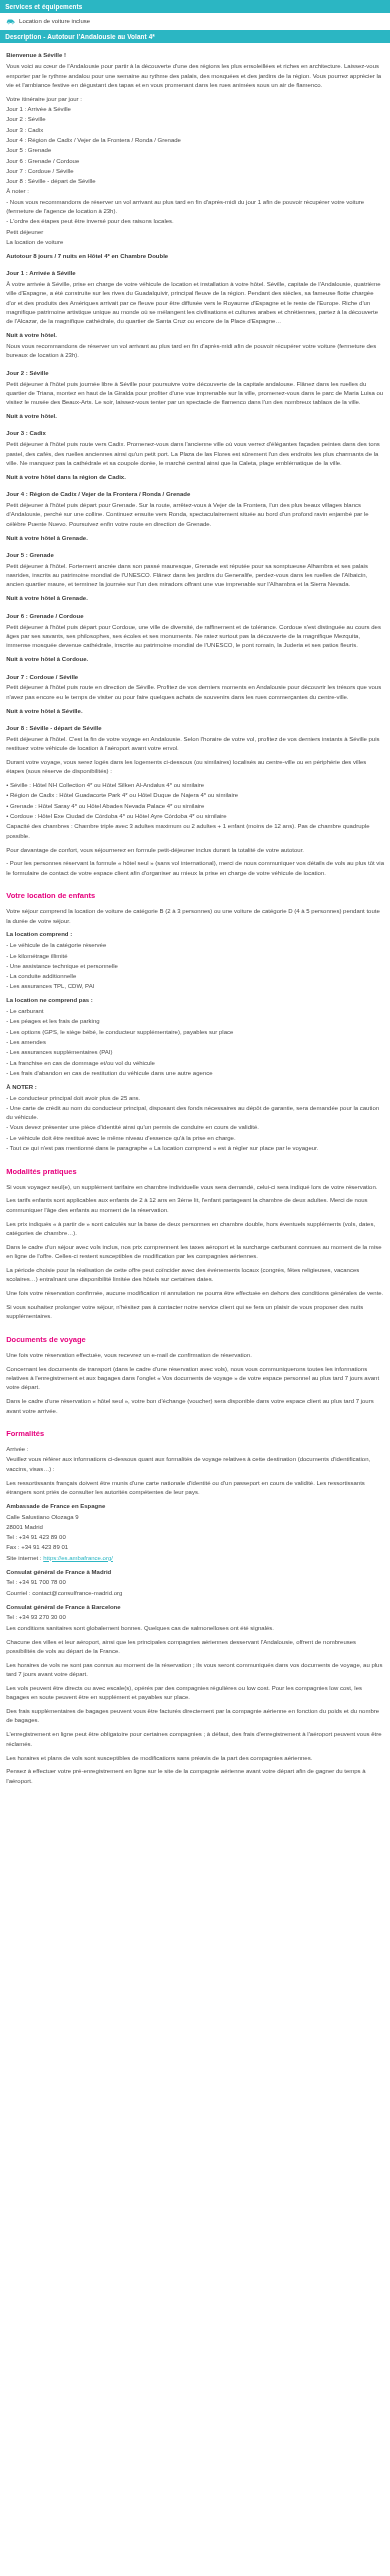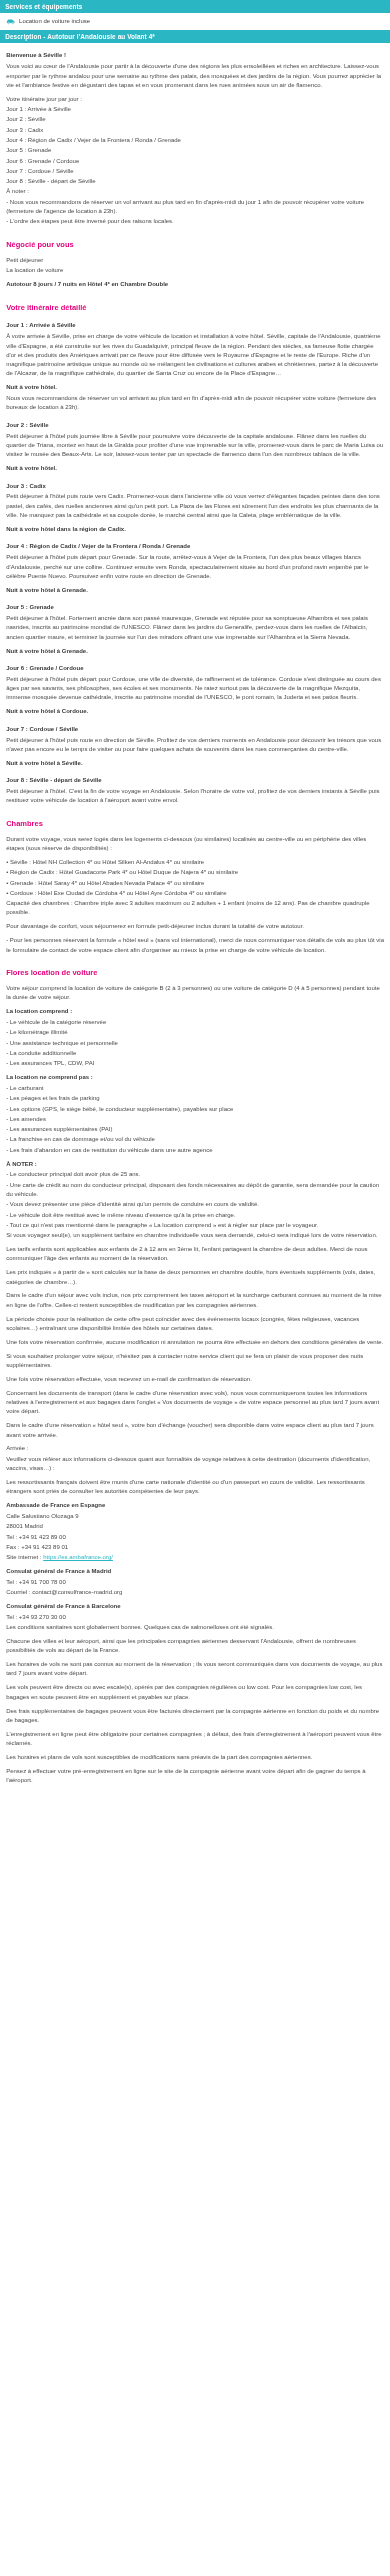--- a/index.html
+++ b/index.html
@@ -100,25 +100,23 @@
       <p class="blk blk-line">Jour 2 : Séville</p>
       <p class="blk blk-line">Jour 3 : Cadix</p>
       <p class="blk blk-line">Jour 4 : Région de Cadix / Vejer de la Frontera / Ronda / Grenade</p>
       <p class="blk blk-line">Jour 5 : Grenade</p>
       <p class="blk blk-line">Jour 6 : Grenade / Cordoue</p>
       <p class="blk blk-line">Jour 7 : Cordoue / Séville</p>
       <p class="blk blk-line">Jour 8 : Séville - départ de Séville</p>
       <p class="blk blk-line">À noter :</p>
       <p class="blk blk-line">- Nous vous recommandons de réserver un vol arrivant au plus tard en fin d'après-midi du jour 1 afin de pouvoir récupérer votre voiture (fermeture de l'agence de location à 23h).</p>
       <p class="blk blk-line">- L'ordre des étapes peut être inversé pour des raisons locales.</p>
-      <h2 class="pink-heading">Négocié pour vous</h2>
       <p class="blk blk-line">Petit déjeuner</p>
       <p class="blk blk-line">La location de voiture</p>
       <p class="blk blk-bold">Autotour 8 jours / 7 nuits en Hôtel 4* en Chambre Double</p>
-      <h2 class="pink-heading">Votre itinéraire détaillé</h2>
       <p class="blk blk-day">Jour 1 : Arrivée à Séville</p>
       <p class="blk blk-normal">À votre arrivée à Séville, prise en charge de votre véhicule de location et installation à votre hôtel. Séville, capitale de l'Andalousie, quatrième ville d'Espagne, a été construite sur les rives du Guadalquivir, principal fleuve de la région. Pendant des siècles, sa fameuse flotte chargée d'or et des produits des Amériques arrivait par ce fleuve pour être diffusée vers le Royaume d'Espagne et le reste de l'Europe. Riche d'un magnifique patrimoine artistique unique au monde où se mélangent les civilisations et cultures arabes et chrétiennes, partez à la découverte de l'Alcazar, de la magnifique cathédrale, du quartier de Santa Cruz ou encore de la Place d'Espagne…</p>
       <p class="blk blk-bold">Nuit à votre hôtel.</p>
       <p class="blk blk-normal">Nous vous recommandons de réserver un vol arrivant au plus tard en fin d'après-midi afin de pouvoir récupérer votre voiture (fermeture des bureaux de location à 23h).</p>
       <p class="blk blk-day">Jour 2 : Séville</p>
       <p class="blk blk-normal">Petit déjeuner à l'hôtel puis journée libre à Séville pour poursuivre votre découverte de la capitale andalouse. Flânez dans les ruelles du quartier de Triana, montez en haut de la Giralda pour profiter d'une vue imprenable sur la ville, promenez-vous dans le parc de Maria Luisa ou visitez le musée des Beaux-Arts. Le soir, laissez-vous tenter par un spectacle de flamenco dans l'un des nombreux tablaos de la ville.</p>
       <p class="blk blk-bold">Nuit à votre hôtel.</p>
       <p class="blk blk-day">Jour 3 : Cadix</p>
       <p class="blk blk-normal">Petit déjeuner à l'hôtel puis route vers Cadix. Promenez-vous dans l'ancienne ville où vous verrez d'élégantes façades peintes dans des tons pastel, des cafés, des ruelles anciennes ainsi qu'un petit port. La Plaza de las Flores est sûrement l'un des endroits les plus charmants de la ville. Ne manquez pas la cathédrale et sa coupole dorée, le marché central ainsi que la Caleta, plage emblématique de la ville.</p>
       <p class="blk blk-bold">Nuit à votre hôtel dans la région de Cadix.</p>
@@ -129,30 +127,29 @@
       <p class="blk blk-normal">Petit déjeuner à l'hôtel. Fortement ancrée dans son passé mauresque, Grenade est réputée pour sa somptueuse Alhambra et ses palais nasrides, inscrits au patrimoine mondial de l'UNESCO. Flânez dans les jardins du Generalife, perdez-vous dans les ruelles de l'Albaicín, ancien quartier maure, et terminez la journée sur l'un des miradors offrant une vue imprenable sur l'Alhambra et la Sierra Nevada.</p>
       <p class="blk blk-bold">Nuit à votre hôtel à Grenade.</p>
       <p class="blk blk-day">Jour 6 : Grenade / Cordoue</p>
       <p class="blk blk-normal">Petit déjeuner à l'hôtel puis départ pour Cordoue, une ville de diversité, de raffinement et de tolérance. Cordoue s'est distinguée au cours des âges par ses savants, ses philosophes, ses écoles et ses monuments. Ne ratez surtout pas la découverte de la magnifique Mezquita, immense mosquée devenue cathédrale, inscrite au patrimoine mondial de l'UNESCO, le pont romain, la Juderia et ses patios fleuris.</p>
       <p class="blk blk-bold">Nuit à votre hôtel à Cordoue.</p>
       <p class="blk blk-day">Jour 7 : Cordoue / Séville</p>
       <p class="blk blk-normal">Petit déjeuner à l'hôtel puis route en direction de Séville. Profitez de vos derniers moments en Andalousie pour découvrir les trésors que vous n'avez pas encore eu le temps de visiter ou pour faire quelques achats de souvenirs dans les rues commerçantes du centre-ville.</p>
       <p class="blk blk-bold">Nuit à votre hôtel à Séville.</p>
       <p class="blk blk-day">Jour 8 : Séville - départ de Séville</p>
       <p class="blk blk-normal">Petit déjeuner à l'hôtel. C'est la fin de votre voyage en Andalousie. Selon l'horaire de votre vol, profitez de vos derniers instants à Séville puis restituez votre véhicule de location à l'aéroport avant votre envol.</p>
-      <h2 class="pink-heading">Chambres</h2>
       <p class="blk blk-normal">Durant votre voyage, vous serez logés dans les logements ci-dessous (ou similaires) localisés au centre-ville ou en périphérie des villes étapes (sous réserve de disponibilités) :</p>
       <p class="blk blk-bullet">• Séville : Hôtel NH Collection 4* ou Hôtel Silken Al-Andalus 4* ou similaire</p>
       <p class="blk blk-bullet">• Région de Cadix : Hôtel Guadacorte Park 4* ou Hôtel Duque de Najera 4* ou similaire</p>
       <p class="blk blk-bullet">• Grenade : Hôtel Saray 4* ou Hôtel Abades Nevada Palace 4* ou similaire</p>
       <p class="blk blk-bullet">• Cordoue : Hôtel Exe Ciudad de Córdoba 4* ou Hôtel Ayre Córdoba 4* ou similaire</p>
       <p class="blk blk-normal">Capacité des chambres : Chambre triple avec 3 adultes maximum ou 2 adultes + 1 enfant (moins de 12 ans). Pas de chambre quadruple possible.</p>
       <p class="blk blk-normal">Pour davantage de confort, vous séjournerez en formule petit-déjeuner inclus durant la totalité de votre autotour.</p>
       <p class="blk blk-normal">- Pour les personnes réservant la formule « hôtel seul » (sans vol international), merci de nous communiquer vos détails de vols au plus tôt via le formulaire de contact de votre espace client afin d'organiser au mieux la prise en charge de votre véhicule de location.</p>
-      <h2 class="pink-heading">Flores location de voiture</h2>
+      <h2 class="pink-heading">Votre location de enfants</h2>
       <p class="blk blk-normal">Votre séjour comprend la location de voiture de catégorie B (2 à 3 personnes) ou une voiture de catégorie D (4 à 5 personnes) pendant toute la durée de votre séjour.</p>
       <p class="blk blk-bold">La location comprend :</p>
       <p class="blk blk-bullet">- Le véhicule de la catégorie réservée</p>
       <p class="blk blk-bullet">- Le kilométrage illimité</p>
       <p class="blk blk-bullet">- Une assistance technique et personnelle</p>
       <p class="blk blk-bullet">- La conduite additionnelle</p>
       <p class="blk blk-bullet">- Les assurances TPL, CDW, PAI</p>
       <p class="blk blk-bold">La location ne comprend pas :</p>
       <p class="blk blk-bullet">- Le carburant</p>
       <p class="blk blk-bullet">- Les péages et les frais de parking</p>
@@ -160,30 +157,33 @@
       <p class="blk blk-bullet">- Les amendes</p>
       <p class="blk blk-bullet">- Les assurances supplémentaires (PAI)</p>
       <p class="blk blk-bullet">- La franchise en cas de dommage et/ou vol du véhicule</p>
       <p class="blk blk-bullet">- Les frais d'abandon en cas de restitution du véhicule dans une autre agence</p>
       <p class="blk blk-bold">À NOTER :</p>
       <p class="blk blk-bullet">- Le conducteur principal doit avoir plus de 25 ans.</p>
       <p class="blk blk-bullet">- Une carte de crédit au nom du conducteur principal, disposant des fonds nécessaires au dépôt de garantie, sera demandée pour la caution du véhicule.</p>
       <p class="blk blk-bullet">- Vous devez présenter une pièce d'identité ainsi qu'un permis de conduire en cours de validité.</p>
       <p class="blk blk-bullet">- Le véhicule doit être restitué avec le même niveau d'essence qu'à la prise en charge.</p>
       <p class="blk blk-bullet">- Tout ce qui n'est pas mentionné dans le paragraphe « La location comprend » est à régler sur place par le voyageur.</p>
+      <h2 class="pink-heading">Modalités pratiques</h2>
       <p class="blk blk-normal">Si vous voyagez seul(e), un supplément tarifaire en chambre individuelle vous sera demandé, celui-ci sera indiqué lors de votre réservation.</p>
       <p class="blk blk-normal">Les tarifs enfants sont applicables aux enfants de 2 à 12 ans en 3ème lit, l'enfant partageant la chambre de deux adultes. Merci de nous communiquer l'âge des enfants au moment de la réservation.</p>
       <p class="blk blk-normal">Les prix indiqués « à partir de » sont calculés sur la base de deux personnes en chambre double, hors éventuels suppléments (vols, dates, catégories de chambre…).</p>
       <p class="blk blk-normal">Dans le cadre d'un séjour avec vols inclus, nos prix comprennent les taxes aéroport et la surcharge carburant connues au moment de la mise en ligne de l'offre. Celles-ci restent susceptibles de modification par les compagnies aériennes.</p>
       <p class="blk blk-normal">La période choisie pour la réalisation de cette offre peut coïncider avec des événements locaux (congrès, fêtes religieuses, vacances scolaires…) entraînant une disponibilité limitée des hôtels sur certaines dates.</p>
       <p class="blk blk-normal">Une fois votre réservation confirmée, aucune modification ni annulation ne pourra être effectuée en dehors des conditions générales de vente.</p>
       <p class="blk blk-normal">Si vous souhaitez prolonger votre séjour, n'hésitez pas à contacter notre service client qui se fera un plaisir de vous proposer des nuits supplémentaires.</p>
+      <h2 class="pink-heading">Documents de voyage</h2>
       <p class="blk blk-normal">Une fois votre réservation effectuée, vous recevrez un e-mail de confirmation de réservation.</p>
       <p class="blk blk-normal">Concernant les documents de transport (dans le cadre d'une réservation avec vols), nous vous communiquerons toutes les informations relatives à l'enregistrement et aux bagages dans l'onglet « Vos documents de voyage » de votre espace personnel au plus tard 7 jours avant votre départ.</p>
       <p class="blk blk-normal">Dans le cadre d'une réservation « hôtel seul », votre bon d'échange (voucher) sera disponible dans votre espace client au plus tard 7 jours avant votre arrivée.</p>
+      <h2 class="pink-heading">Formalités</h2>
       <p class="blk blk-line">Arrivée :</p>
       <p class="blk blk-normal">Veuillez vous référer aux informations ci-dessous quant aux formalités de voyage relatives à cette destination (documents d'identification, vaccins, visas…) :</p>
       <p class="blk blk-normal">Les ressortissants français doivent être munis d'une carte nationale d'identité ou d'un passeport en cours de validité. Les ressortissants étrangers sont priés de consulter les autorités compétentes de leur pays.</p>
       <p class="blk blk-bold">Ambassade de France en Espagne</p>
       <p class="blk blk-line">Calle Salustiano Olozaga 9</p>
       <p class="blk blk-line">28001 Madrid</p>
       <p class="blk blk-line">Tel : +34 91 423 89 00</p>
       <p class="blk blk-line">Fax : +34 91 423 89 01</p>
       <p class="blk blk-link">Site internet : <a href="#">https://es.ambafrance.org/</a></p>
       <p class="blk blk-bold">Consulat général de France à Madrid</p>

